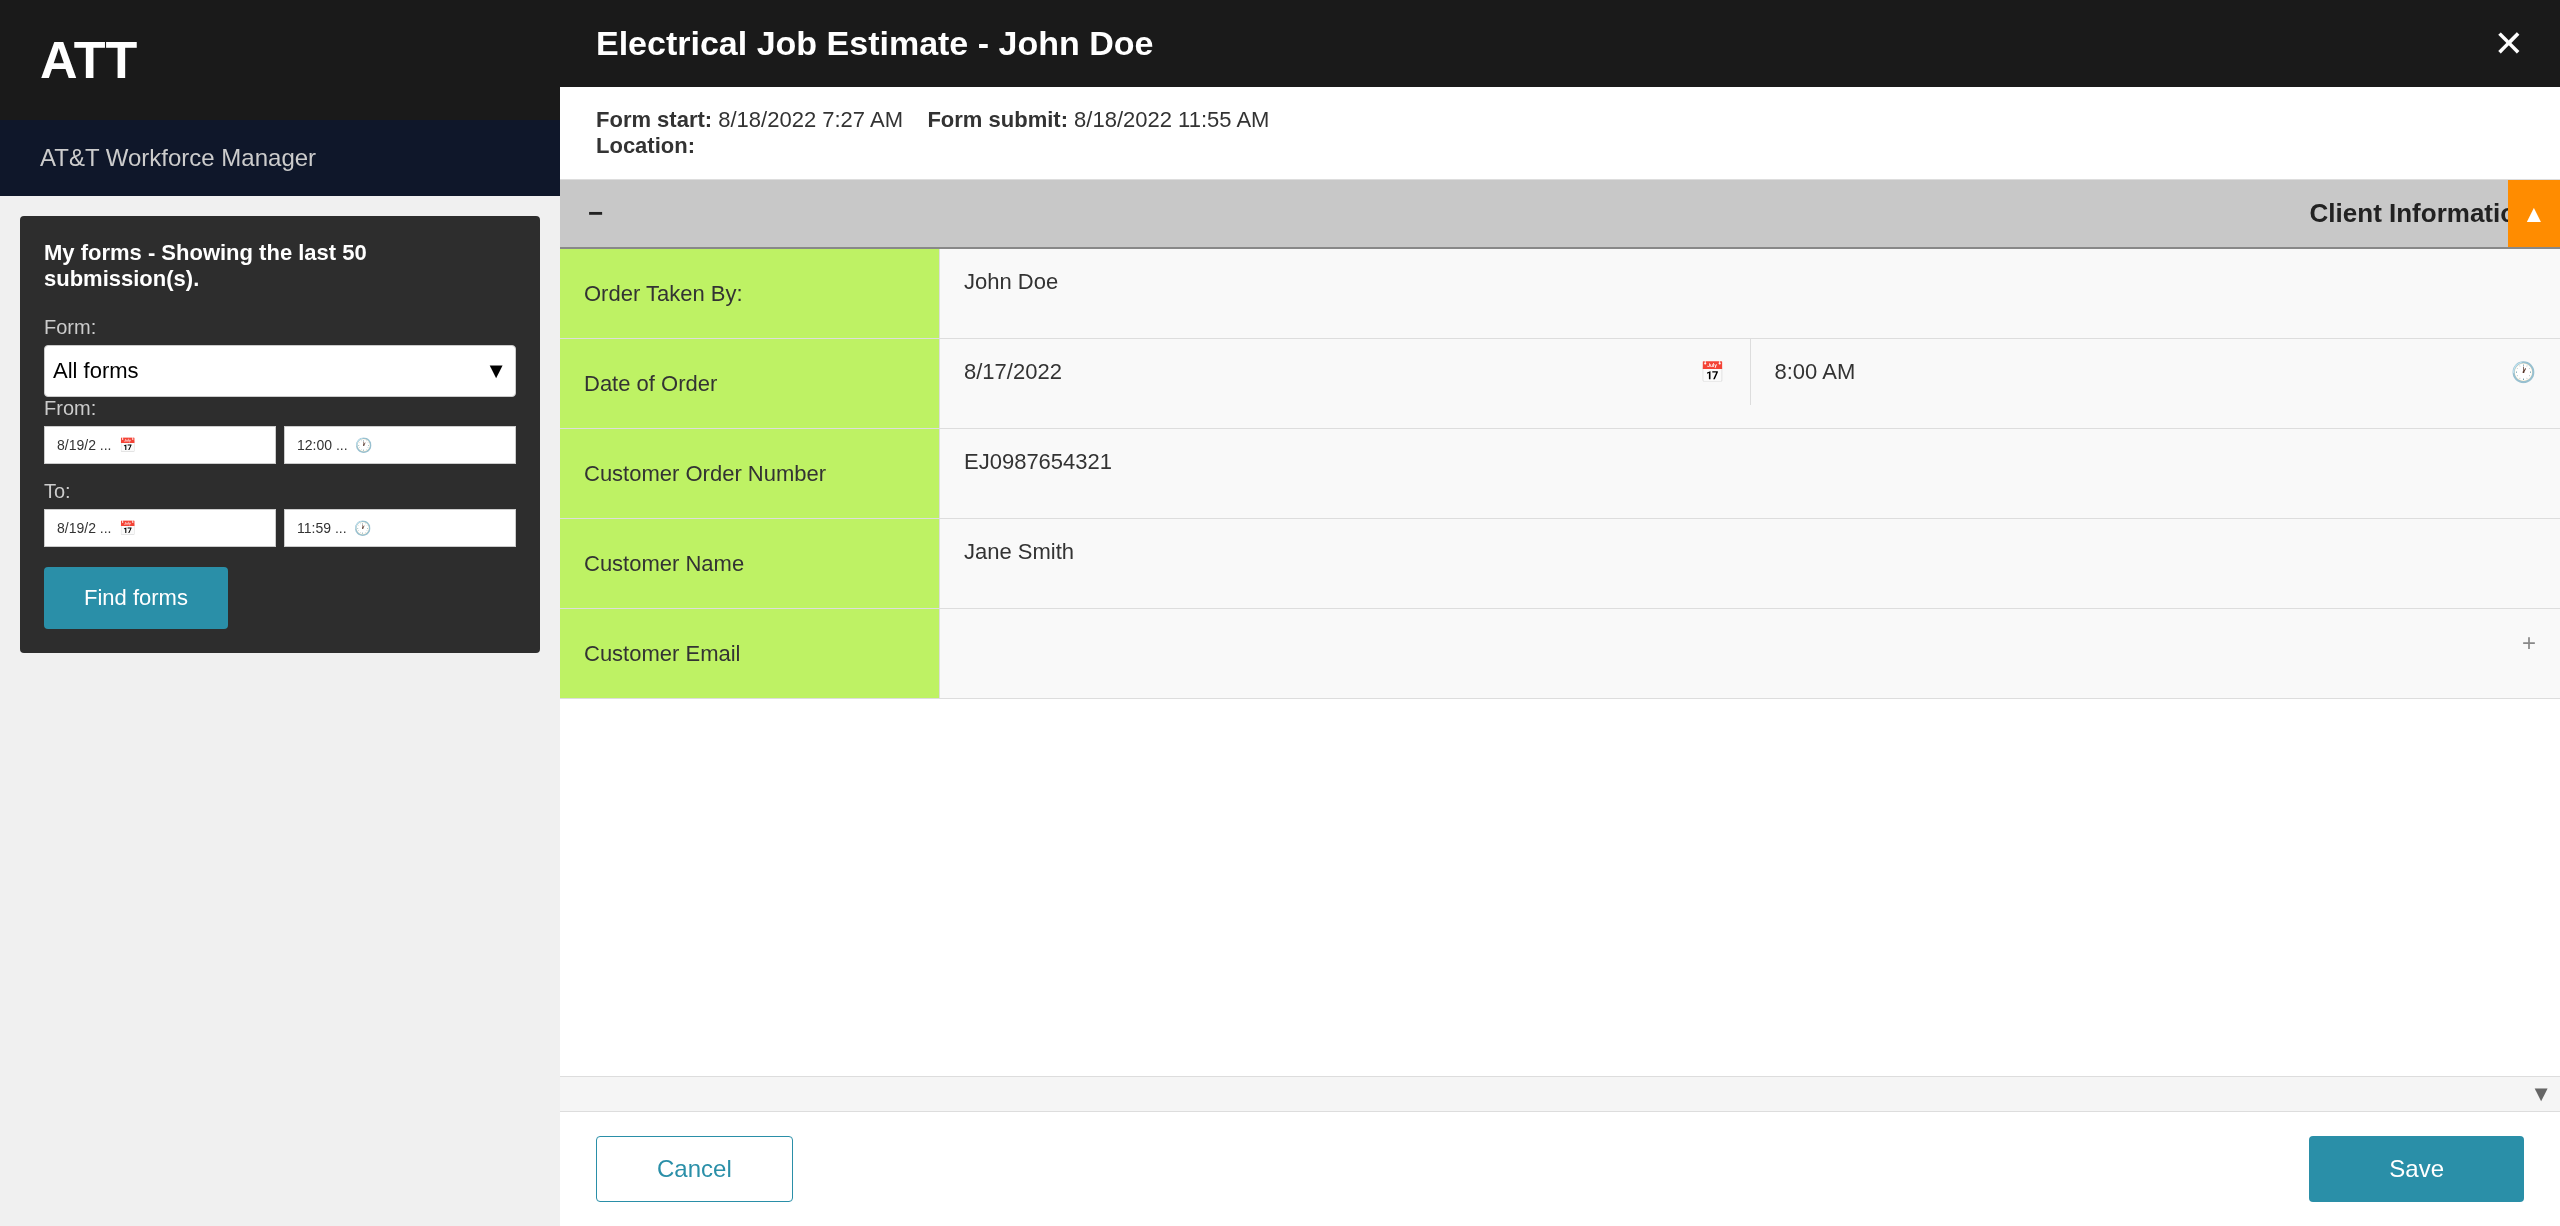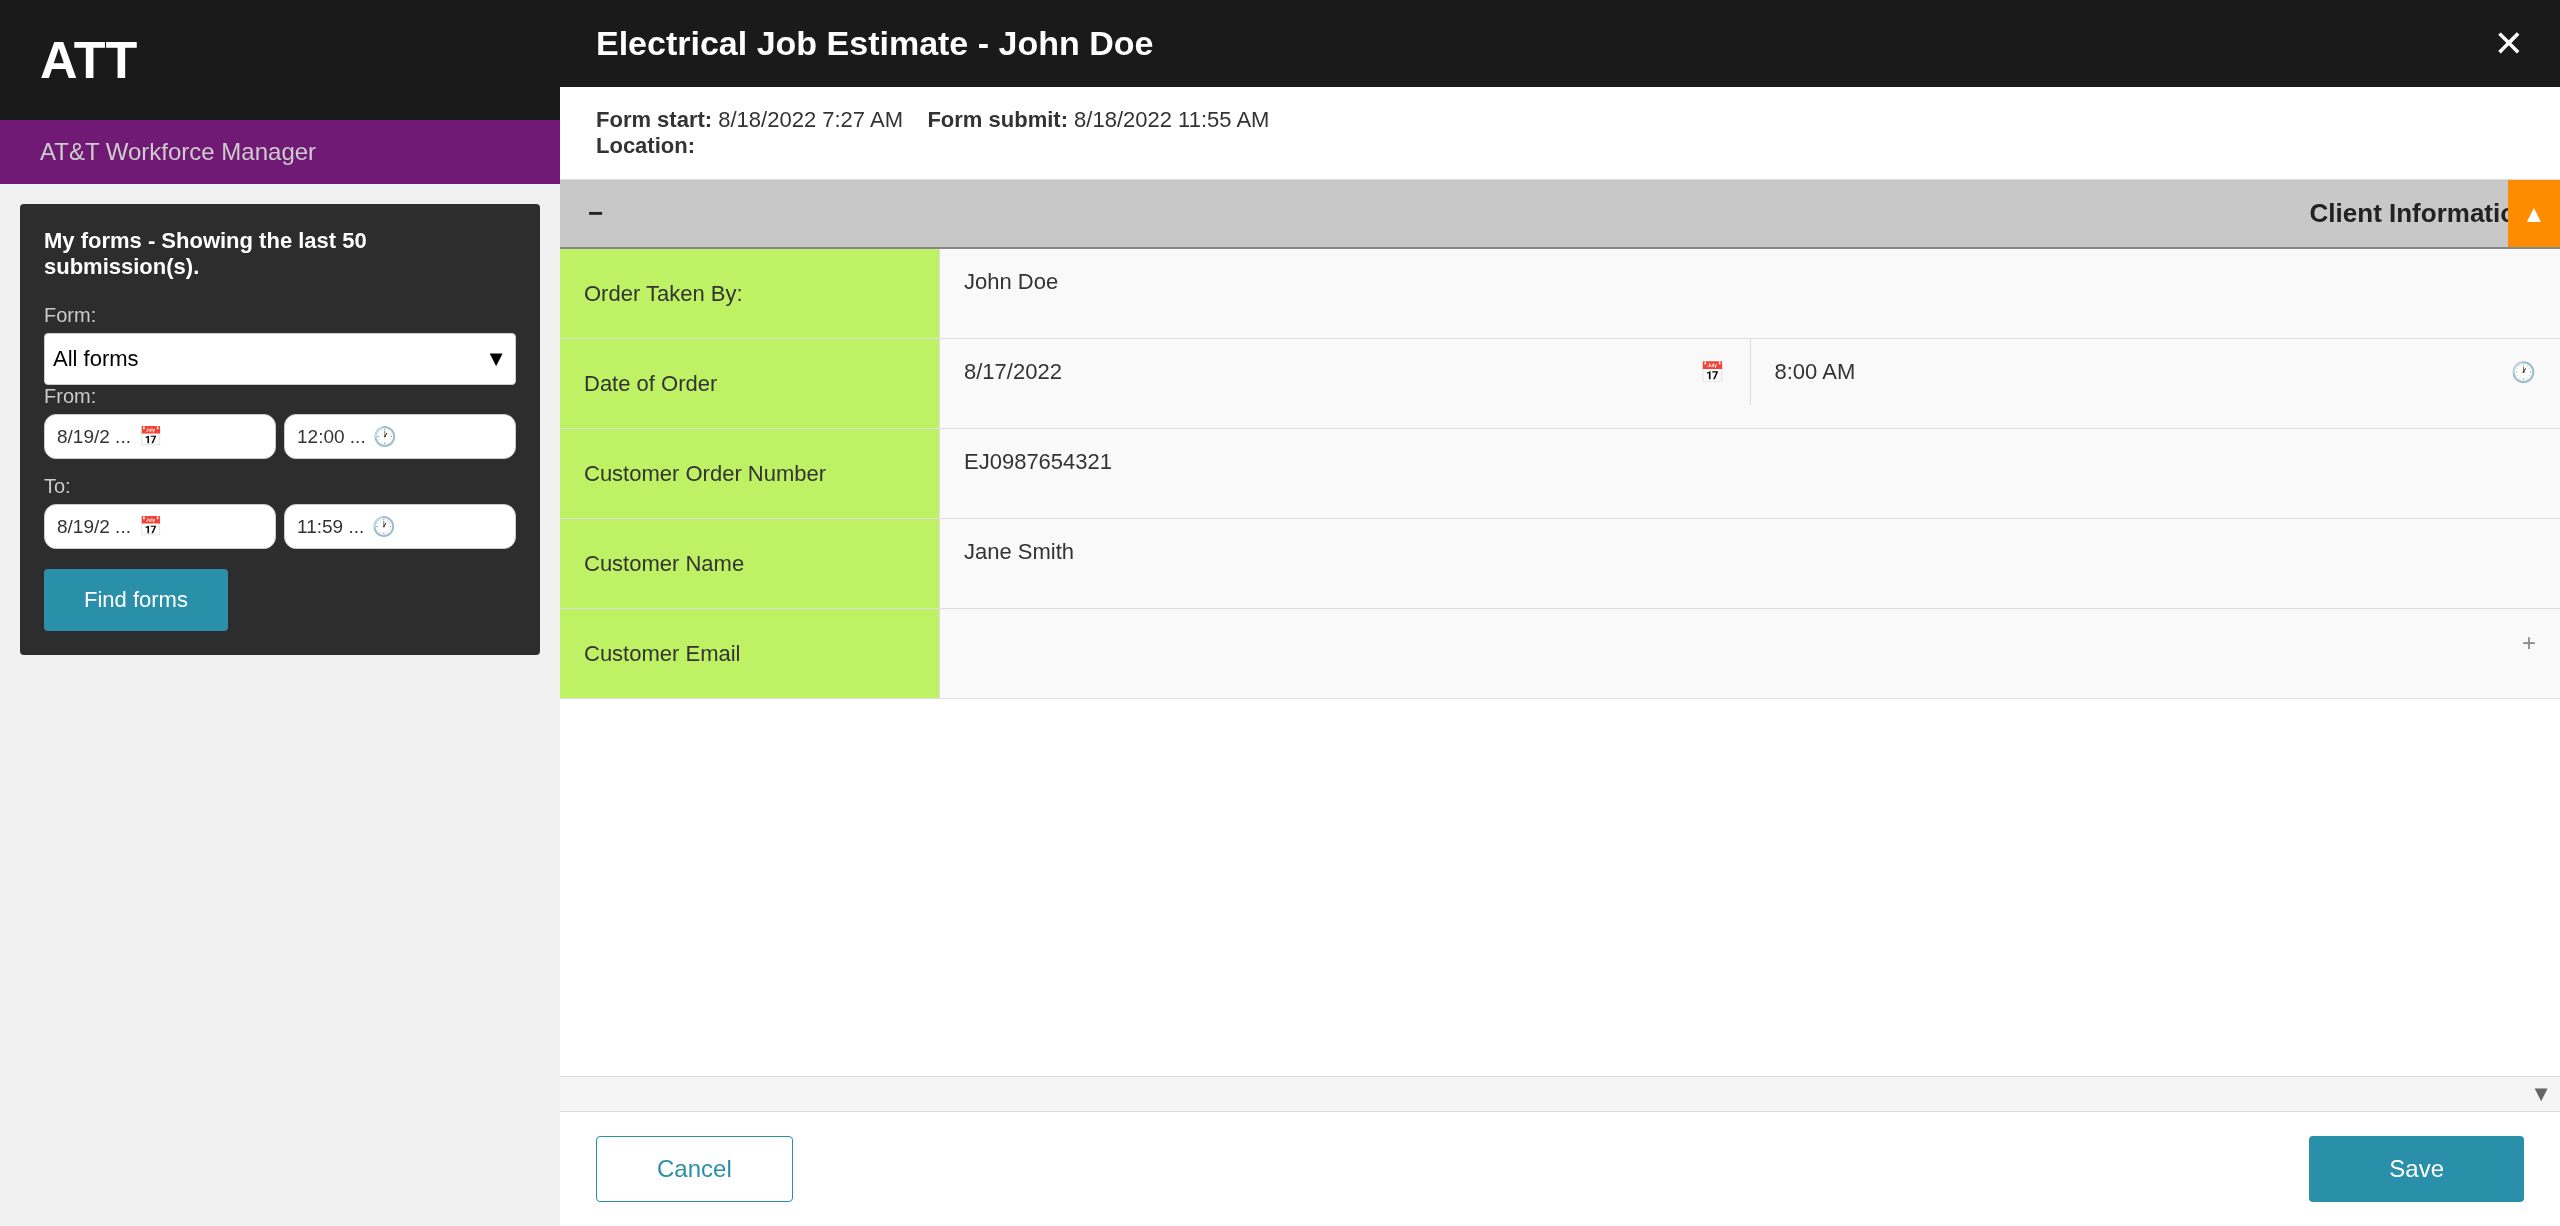--- a/index.html
+++ b/index.html
@@ -38,25 +38,25 @@
       align-items: flex-end;
     }
 
     .app-title {
       font-size: 52px;
       font-weight: bold;
       color: white;
     }
 
     .app-subtitle {
-      background: #701a75;
+      background: #0f172a;
       color: #ccc;
       padding: 16px 40px;
       font-size: 24px;
-      height: 64px;
+      height: 76px;
       display: flex;
       align-items: center;
     }
 
     .forms-panel {
       background: #2d2d2d;
       margin: 20px;
       padding: 24px;
       border-radius: 4px;
     }
@@ -91,22 +91,22 @@
     .date-row {
       display: flex;
       gap: 8px;
       margin-bottom: 16px;
     }
 
     .date-input {
       background: white;
       border: 1px solid #ccc;
       padding: 10px 12px;
-      font-size: 19px;
-      border-radius: 12px;
+      font-size: 14px;
+      border-radius: 0;
       display: flex;
       align-items: center;
       gap: 8px;
       flex: 1;
       color: #333;
     }
 
     .find-btn {
       background: #2a8fa8;
       color: white;

